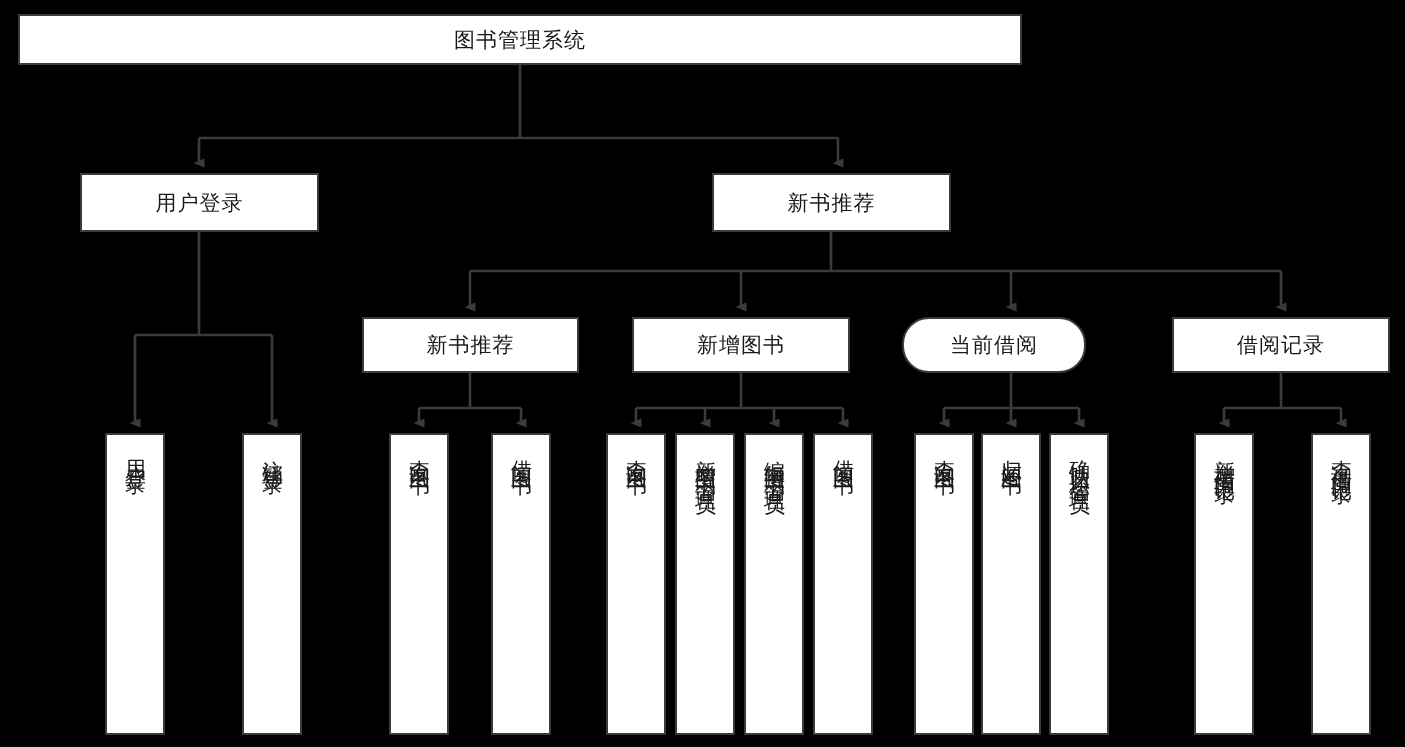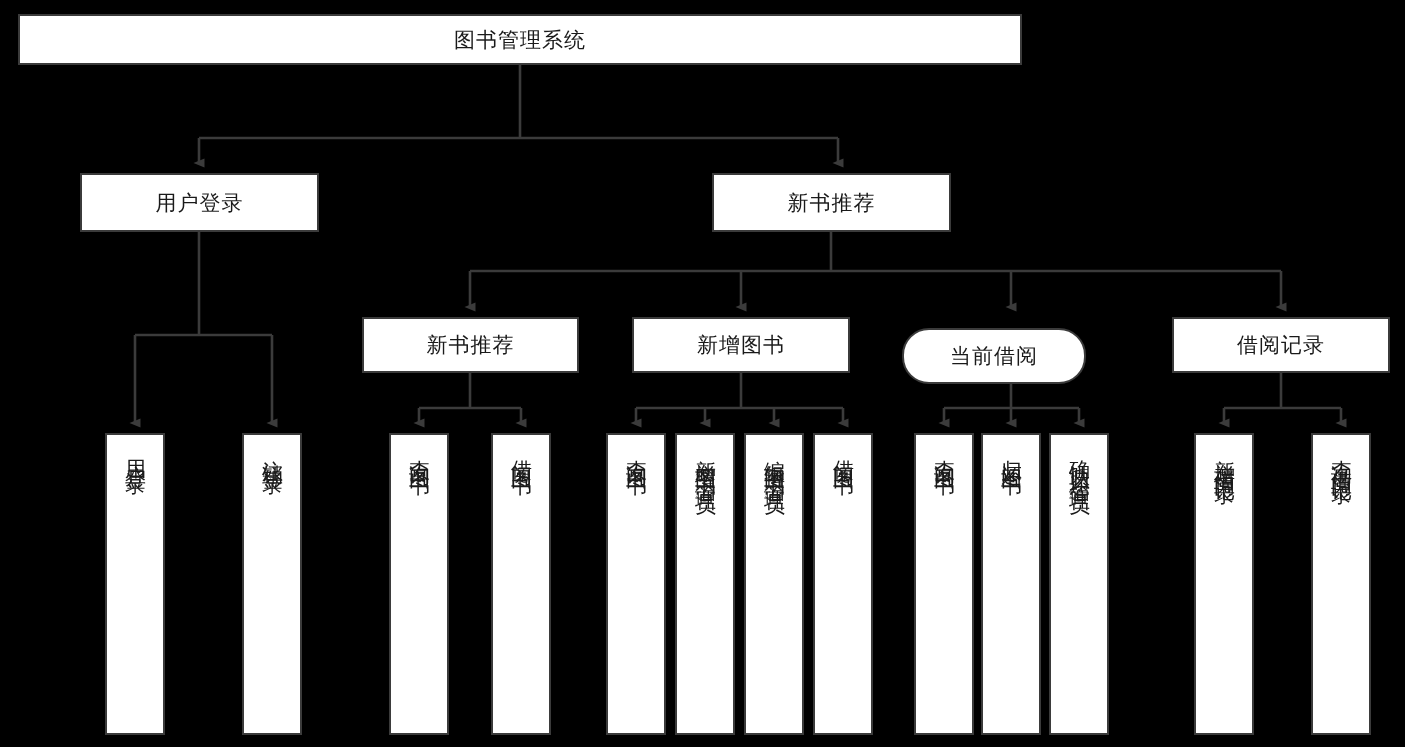--- a/index.html
+++ b/index.html
@@ -128,21 +128,21 @@
   <div class="node horiz" style="left:712px; top:173px; width:239px; height:59px;">
     <span>新书推荐</span>
   </div>
 
   <div class="node horiz" style="left:362px; top:317px; width:217px; height:56px;">
     <span>新书推荐</span>
   </div>
   <div class="node horiz" style="left:632px; top:317px; width:218px; height:56px;">
     <span>新增图书</span>
   </div>
-  <div class="node horiz" style="left:902px; top:328px; width:184px; height:56px;border-radius:27px;">
+  <div class="node horiz" style="left:902px; top:317px; width:184px; height:56px;border-radius:27px;">
     <span>当前借阅</span>
   </div>
   <div class="node horiz" style="left:1172px; top:317px; width:218px; height:56px;">
     <span>借阅记录</span>
   </div>
 
   <div class="node vert" style="left:105px; top:433px; width:60px; height:302px;">
     <span class="vtext">用户登录</span>
   </div>
   <div class="node vert" style="left:242px; top:433px; width:60px; height:302px;">

